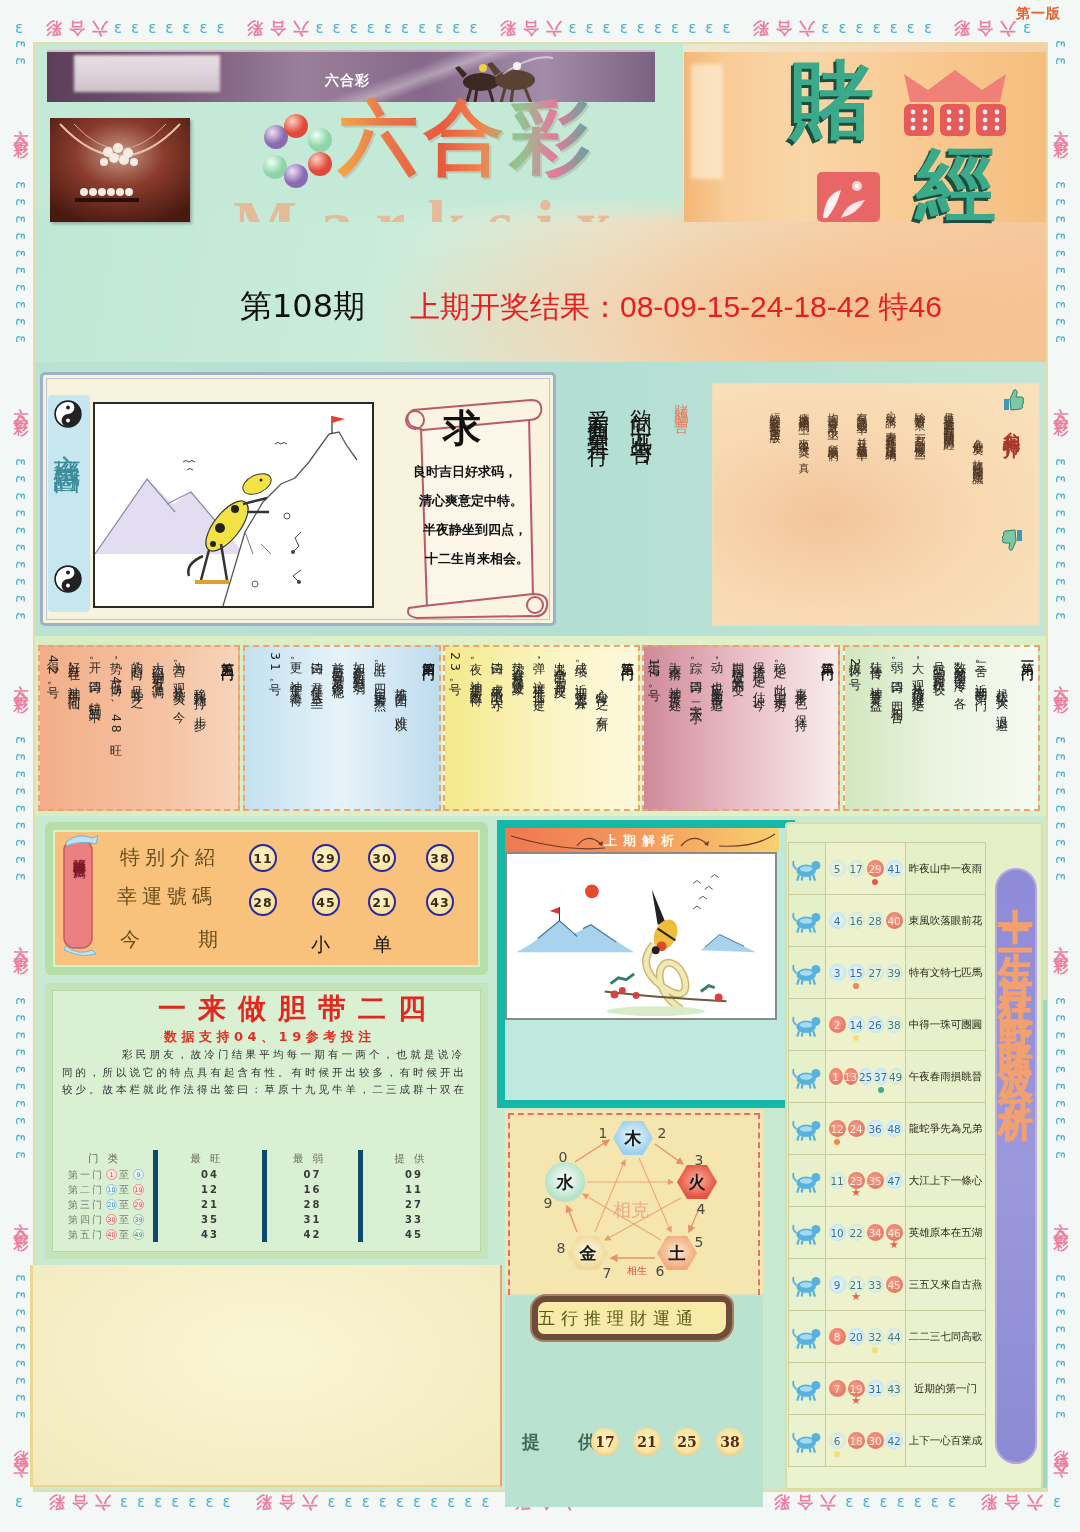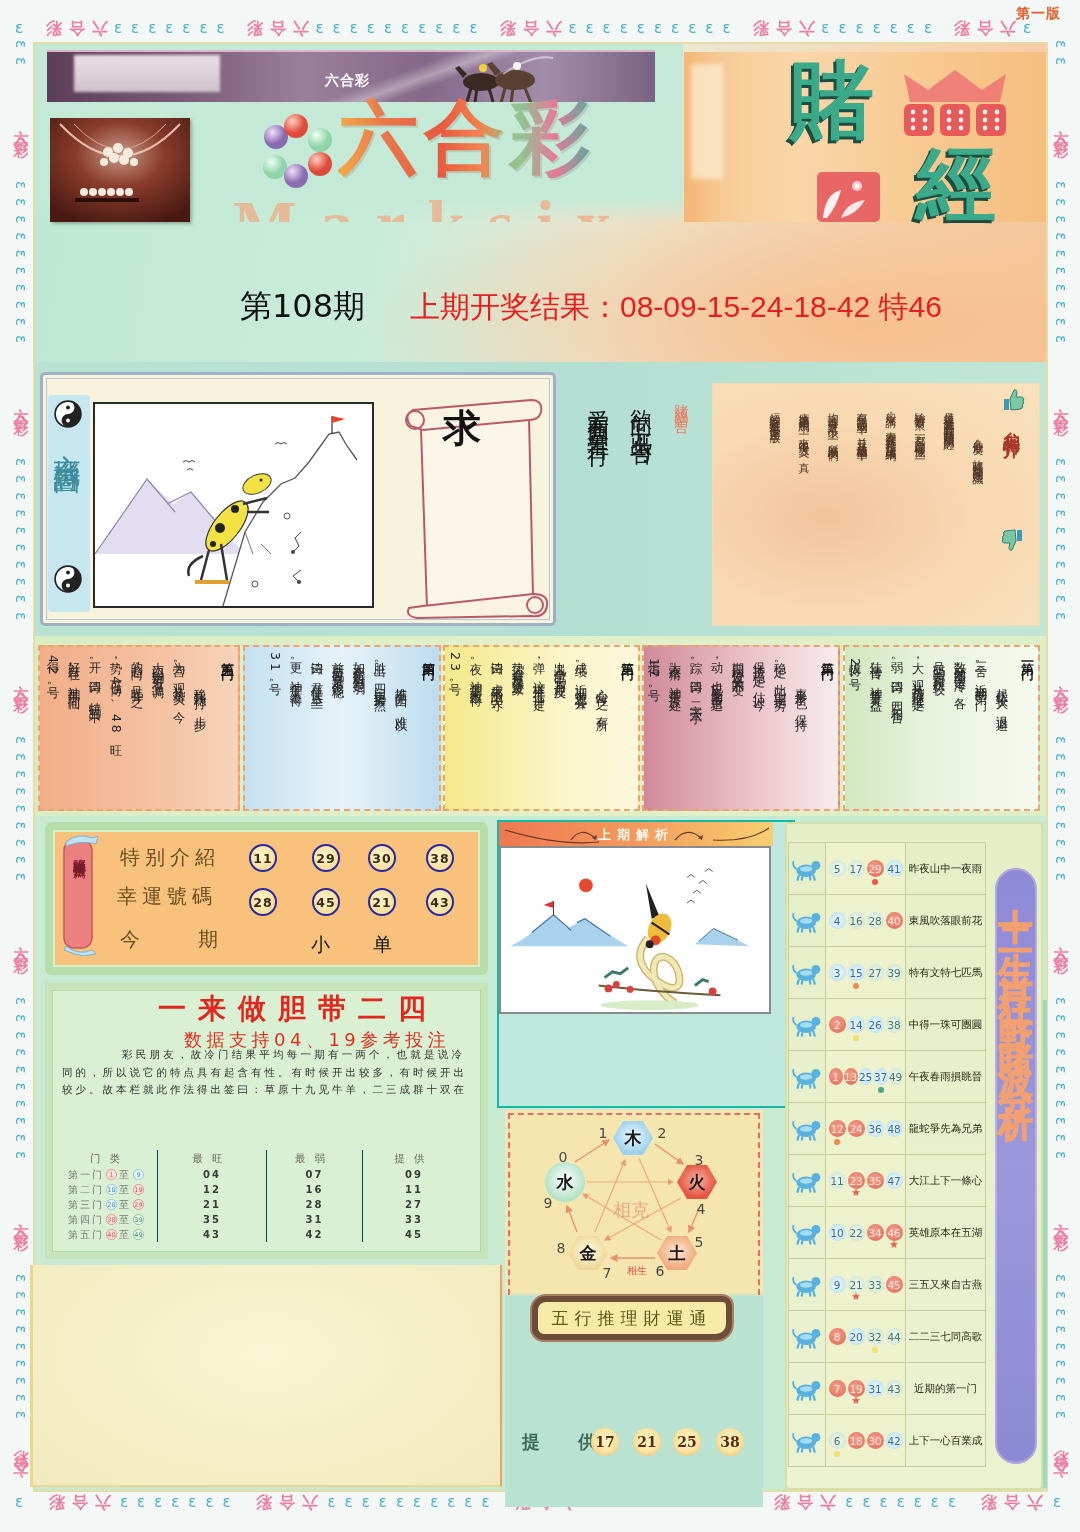--- a/index.html
+++ b/index.html
@@ -70,50 +70,50 @@
 .special{left:45px;top:822px;width:443px;height:153px;background:#f8c27c;border:8px solid #b6dea8;border-radius:6px;box-shadow:inset 0 0 0 2px #d8efca}
 .sp-scroll{left:5px;top:2px;width:40px;height:124px}
 .sp-scroll-text{left:17px;top:18px;width:18px;font-size:13px;letter-spacing:1px;color:#7a1a2a;line-height:18px}
 .sp-label{font-size:20px;letter-spacing:5px;color:#6a4e1e;white-space:nowrap}
 .nball{position:absolute;width:28px;height:28px;border:2.5px solid #2828a0;border-radius:50%;background:radial-gradient(circle at 45% 40%,#fff4c8,#f6d88a);display:flex;align-items:center;justify-content:center;font-size:12.5px;font-weight:bold;color:#3a2a1a;letter-spacing:1px}
 .sp-val{font-size:19px;color:#111}
 
 
 .tips{left:45px;top:983px;width:443px;height:276px;background:#d9f0d3;border:7px solid #c6e4ba;box-shadow:inset 0 0 0 1px #b5d8a8}
 .tips-title{left:106px;top:0;font-size:28px;font-weight:bold;letter-spacing:12px;color:#e0281e;white-space:nowrap}
-.tips-sub{left:132px;top:38px;font-size:18px;font-weight:normal;letter-spacing:4.5px;color:#e03020;white-space:nowrap}
+.tips-sub{left:112px;top:38px;font-size:13px;font-weight:bold;letter-spacing:4.5px;color:#e03020;white-space:nowrap}
 .tips-body{left:10px;top:56px;width:403px}
 .tline{font-size:10.5px;letter-spacing:3px;line-height:17.5px;color:#333;white-space:nowrap;text-align:justify;text-align-last:justify}
 .tline.first{padding-left:60px}
 .tline.last{text-align-last:left;letter-spacing:3.5px}
 .ttable{left:10px;top:160px;width:403px}
 .trow{display:flex;height:15px;align-items:center}
 .thead{height:17px}
-.tc{height:100%;display:flex;align-items:center;justify-content:center;font-size:10px;font-weight:bold;color:#3a3a3a;letter-spacing:2px;border-right:1px solid #0c4a6e}
+.tc{height:100%;display:flex;align-items:center;justify-content:center;font-size:10px;font-weight:bold;color:#3a3a3a;letter-spacing:2px;border-right:5px solid #0c4a6e}
 .tc:last-child{border-right:none}
 .thead .tc{font-weight:normal;color:#6a6a5a;letter-spacing:9px;font-size:10.5px}
 .c1{width:96px}.c2{width:109px}.c3{width:96px}.c4{width:102px}
 .tlabel{justify-content:flex-start;padding-left:6px;font-weight:normal;color:#777;letter-spacing:2px;gap:2px}
 .sball{display:inline-flex;width:11px;height:11px;border-radius:50%;font-size:6.5px;align-items:center;justify-content:center;letter-spacing:0;border:1px solid #999}
 [data-c="r"].sball{border-color:#ea8a8a;background:#fde8e6;color:#d05050}
 [data-c="b"].sball{border-color:#8ac8e0;background:#e8f6fb;color:#3a8ab0}
 [data-c="g"].sball{border-color:#8cc8a0;background:#eaf6ee;color:#3a9060}
 
 .empty-panel{left:30px;top:1265px;width:472px;height:222px;background:radial-gradient(ellipse at 50% 40%,#faf5d4,#f2eabd);border-left:3px solid #e8d98e;border-right:2px solid #eca070;border-bottom:2px solid #e8d890}
 
 
-.lastan{left:497px;top:820px;width:298px;height:288px;background:#bfe9df;border:2px solid #14b8a6}
+.lastan{left:497px;top:820px;width:298px;height:288px;background:#bfe9df;border:8px solid #14b8a6}
 .la-bar{left:0;top:0;width:274px;height:24px;background:linear-gradient(90deg,#ef7850,#f49a5c 50%,#f8d070)}
 .la-title{left:0;top:4px;width:274px;text-align:center;font-size:13px;letter-spacing:6px;color:#fff8ee;font-weight:bold}
 .la-img{left:0;top:24px;width:272px;height:168px;border:2px solid #8a8a8a;background:#fff}
 
 
 .wuxing{left:505px;top:1110px;width:258px;height:397px;background:linear-gradient(180deg,#f4e6ae 0%,#f4e6ae 46%,#b9e2d0 47%,#b9e2d0 100%)}
 .wx-dash{left:3px;top:3px;width:252px;height:182px;border:2px dashed #e07070;border-bottom:none}
-.wx-banner{left:27px;top:186px;width:200px;height:44px;background:#f8eaa8;border:6px solid #6e4c3a;border-radius:14px 10px 16px 12px;display:flex;align-items:center;justify-content:center;box-shadow:0 0 0 2px #a88060}
+.wx-banner{left:27px;top:186px;width:200px;height:44px;background:#f8eaa8;border:6px solid #6e4c3a;border-radius:14px 10px 16px 12px;display:flex;align-items:center;box-shadow:0 0 0 2px #a88060}
 .wx-banner span{font-size:17px;letter-spacing:6px;color:#5a5a1a;white-space:nowrap}
 .wx-body{left:17px;top:237px;width:226px}
 .wline{font-size:10px;letter-spacing:3.6px;line-height:17.5px;color:#3a4a3a;white-space:nowrap}
 .wline.first{padding-left:24px}
 .wx-provide{left:17px;top:320px;font-size:18px;font-weight:bold;letter-spacing:10px;color:#3d6a58;white-space:nowrap}
 .wball{position:absolute;top:318px;width:28px;height:28px;border-radius:50%;background:radial-gradient(circle at 50% 45%,#fff6c8 0%,#f8e4a0 55%,#e8a868 100%);display:flex;align-items:center;justify-content:center;font-size:14px;font-weight:bold;color:#5a2a10;font-family:"DejaVu Serif",serif}
 
 
 .zodiac{left:785px;top:822px;width:258px;height:668px;background:linear-gradient(180deg,#e5efc7,#eaf2d0);border:2px solid #d4e0a8;border-radius:4px}
 .ztable{left:1px;top:18px;width:198px;border-top:1px solid #c9cc9c;border-left:1px solid #c9cc9c}
@@ -392,20 +392,26 @@
   </div>
 
   <svg class="abs" style="left:340px;top:21px" width="172" height="224" viewBox="0 0 172 224">
     <path d="M38 32 L146 22 L150 200 L44 212 Z" fill="#fbf6e8" stroke="#b85a6a" stroke-width="2"></path>
     <path d="M28 30 Q20 20 30 14 L148 4 Q160 4 158 16 Q156 24 146 24 L40 34 Z" fill="#fbf3e2" stroke="#b85a6a" stroke-width="2"></path>
     <circle cx="32" cy="24" r="9" fill="none" stroke="#b85a6a" stroke-width="2"></circle>
     <path d="M40 210 L150 198 Q166 198 164 210 Q162 222 148 220 L34 222 Q22 220 26 212 Z" fill="#fbf3e2" stroke="#b85a6a" stroke-width="2"></path>
     <circle cx="152" cy="209" r="8" fill="none" stroke="#b85a6a" stroke-width="2"></circle>
   </svg>
   <span class="abs scroll-glyph">求</span>
+  <div class="abs poem-lines">
+    <div class="poem-line" style="padding-left:0">良时吉日好求码，</div>
+    <div class="poem-line" style="padding-left:6px">清心爽意定中特。</div>
+    <div class="poem-line" style="padding-left:10px">半夜静坐到四点，</div>
+    <div class="poem-line" style="padding-left:12px">十二生肖来相会。</div>
+  </div>
 </div>
 
 <div class="abs gift v" style="left:630px;top:392px">欲问二九出与否，</div>
 <div class="abs gift v" style="left:587px;top:392px">爱看四四带吾行。</div>
 <div class="abs gift-label v">賭經贈言</div>
 
 <div class="abs intro">
   <svg class="abs" style="left:287px;top:3px" width="26" height="26">
       <use href="#thumb"></use>
     </svg>

